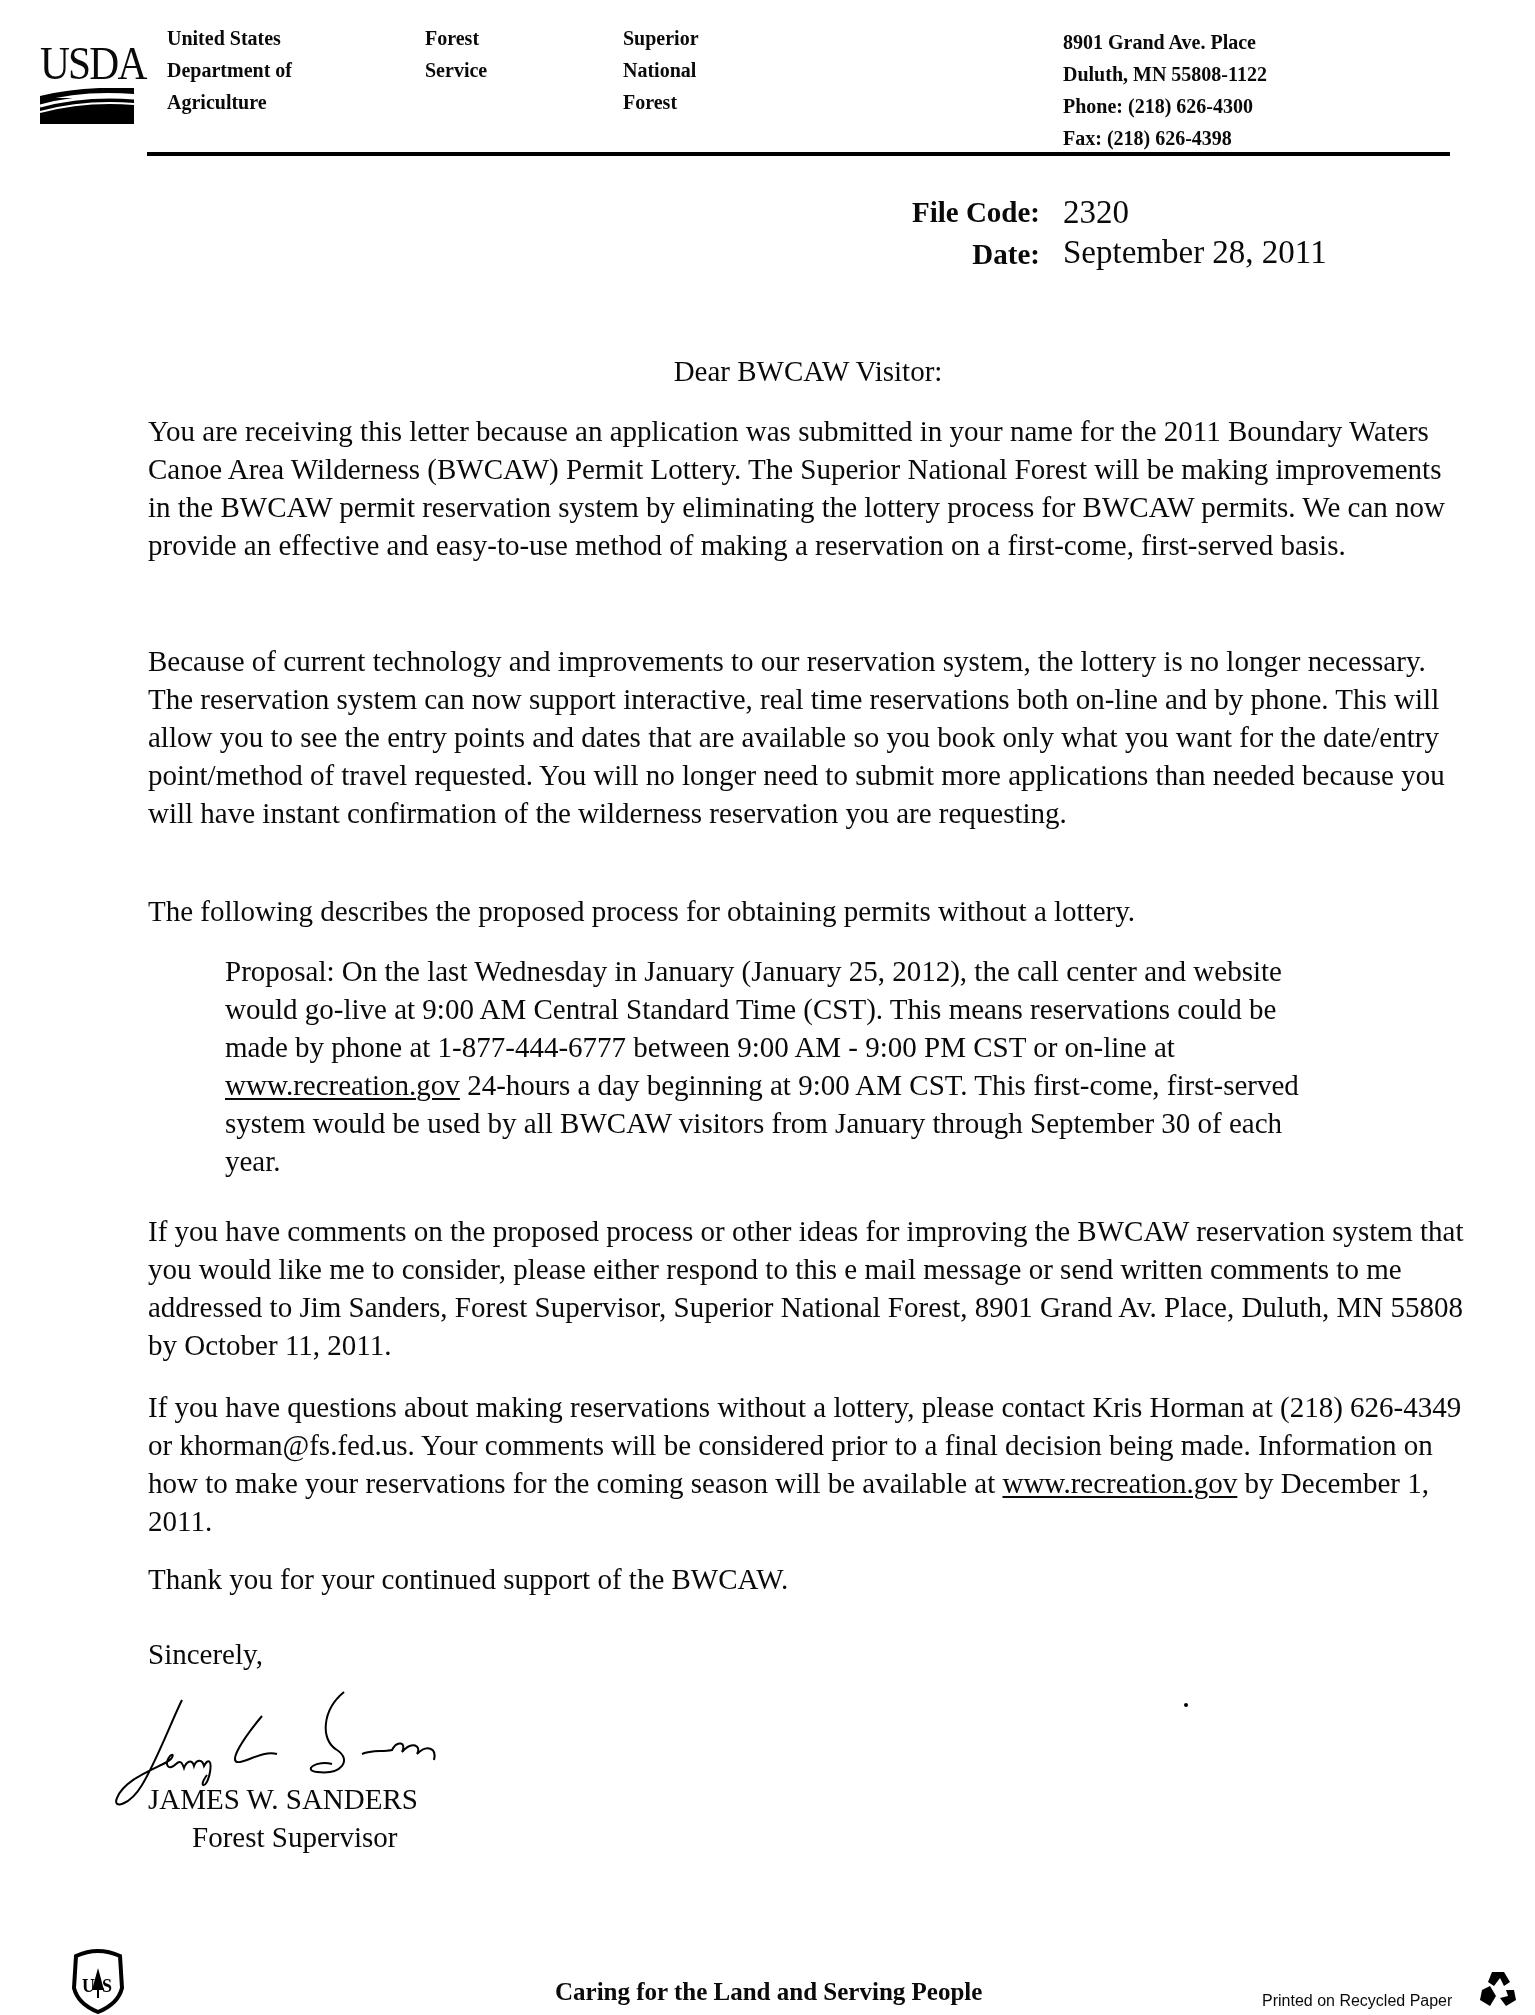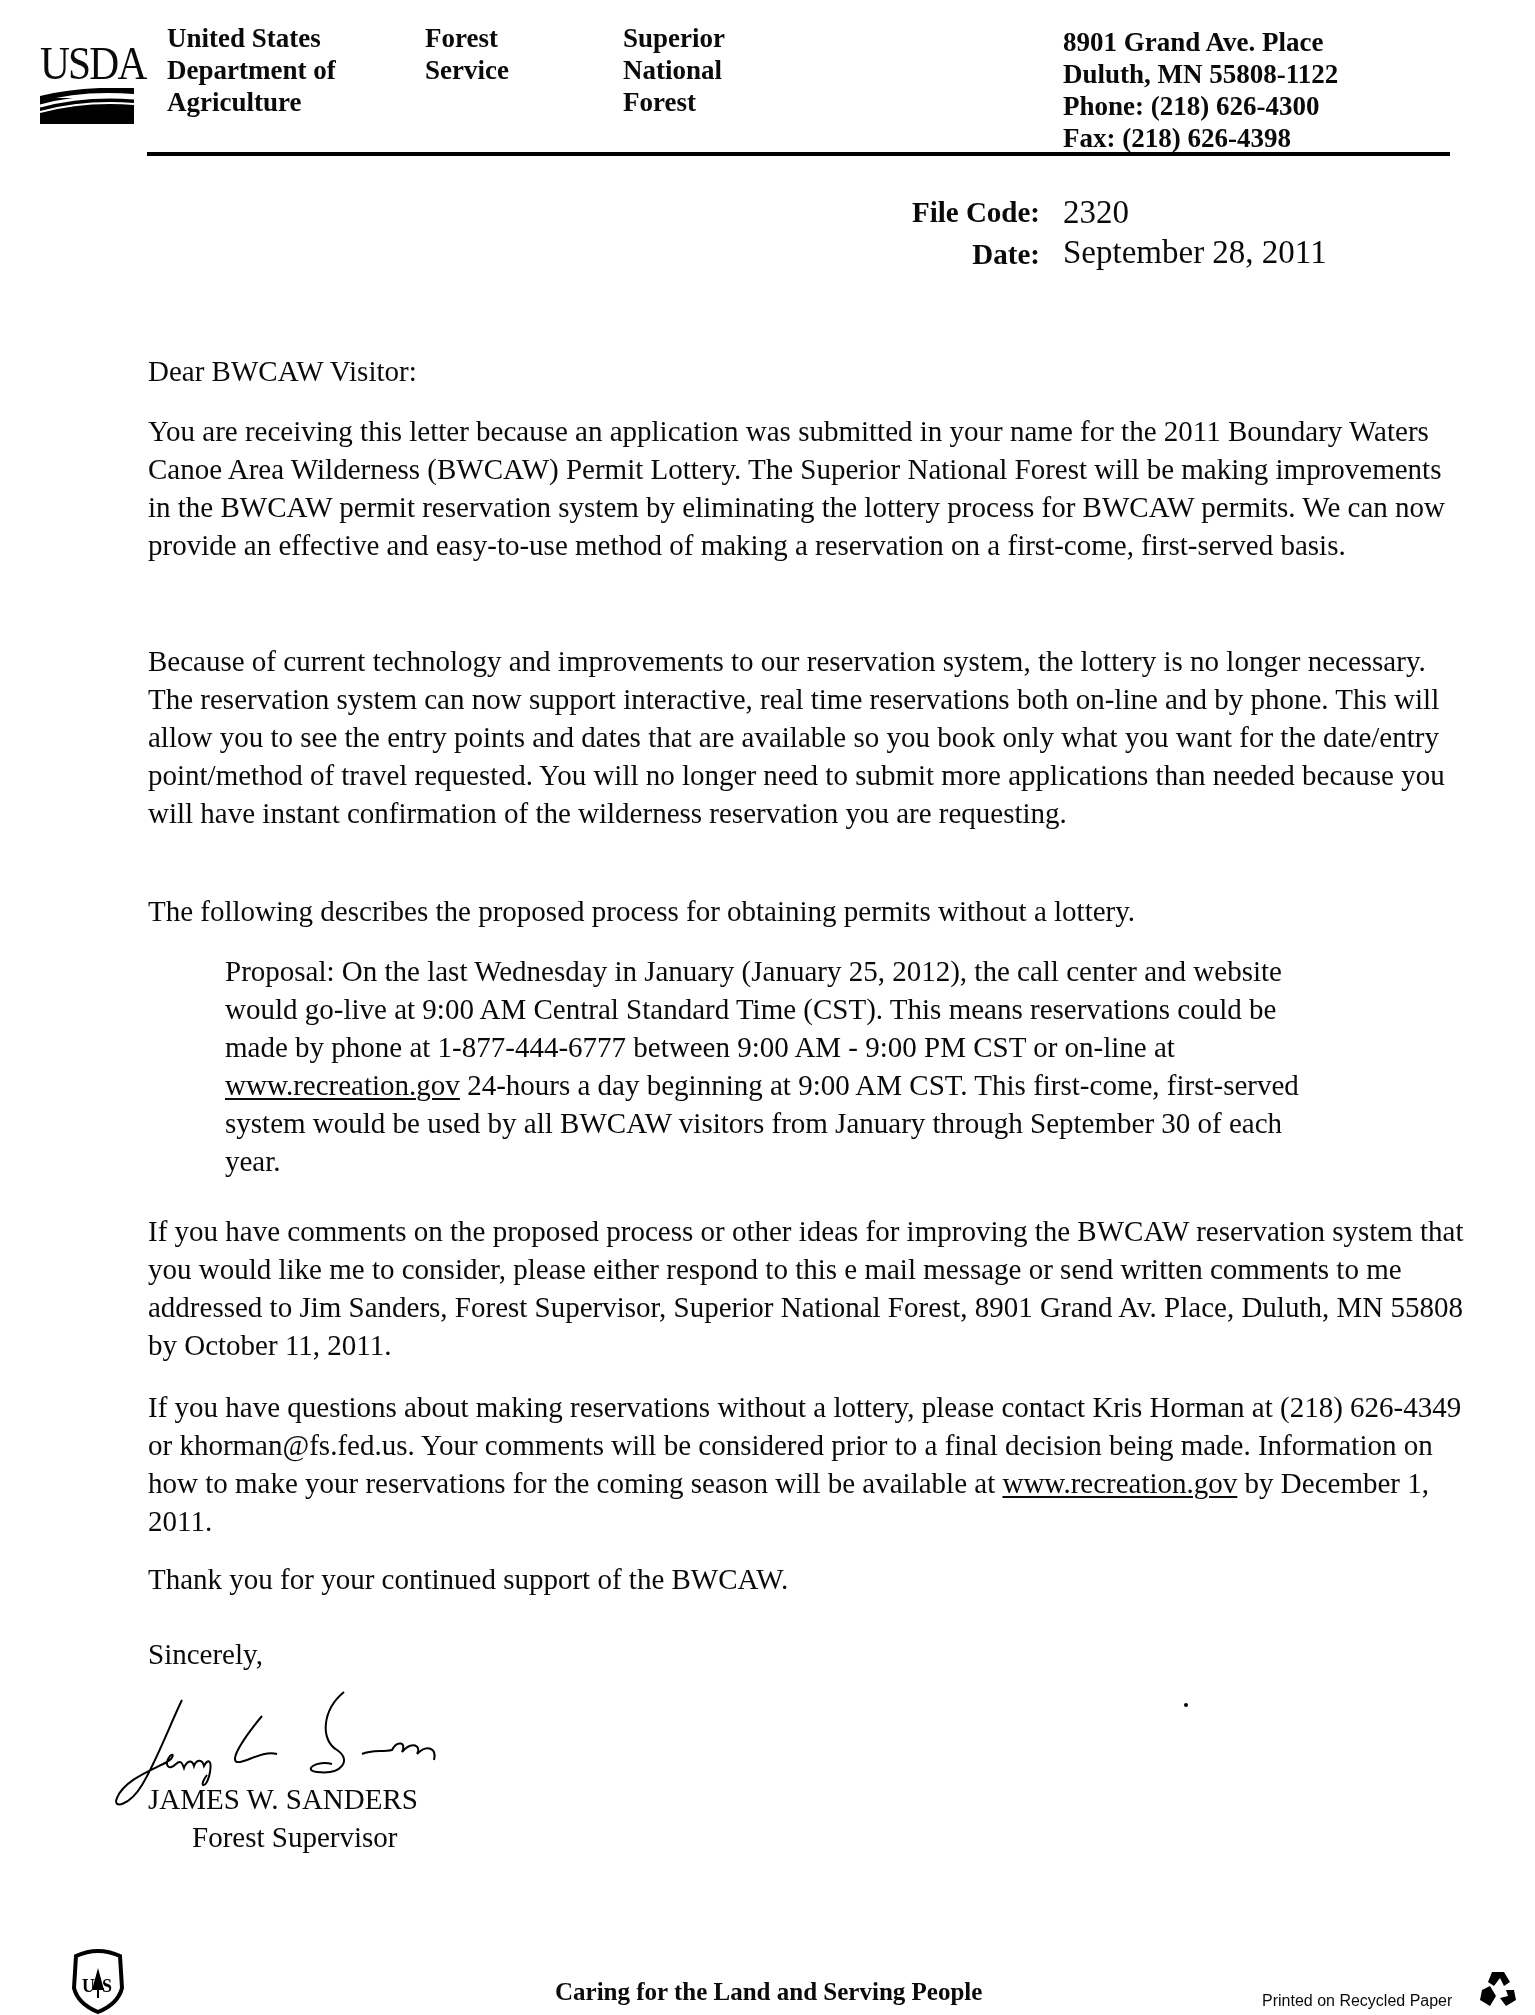--- a/index.html
+++ b/index.html
@@ -2,21 +2,21 @@
 <html><head>
   <meta charset="utf-8">
   <style>
     html, body { margin: 0; padding: 0; background: #ffffff; }
     body {
       width: 1535px; height: 2015px; position: relative; overflow: hidden;
       color: #0a0a0a;
       font-family: "Liberation Serif", "DejaVu Serif", serif;
     }
     .abs { position: absolute; }
-    .hdr { font-weight: bold; font-size: 27px; line-height: 32px; letter-spacing: 0px; }
+    .hdr { font-weight: bold; font-size: 20px; line-height: 32px; letter-spacing: 0px; }
     .usda-logo { left: 40px; top: 42px; width: 100px; height: 82px; }
     .usda-text { font-size: 46px; line-height: 44px; font-weight: normal; letter-spacing: -2px; transform: scaleX(0.9); transform-origin: left top; position: absolute; left: 0; top: 0; }
     .rule { left: 147px; top: 152px; width: 1303px; height: 4px; background: #000; }
     .meta-label { font-weight: bold; font-size: 29px; text-align: right; width: 200px; }
     .meta-value { font-size: 33px; }
     .body-text { font-size: 29px; line-height: 38px; }
     .para { left: 148px; width: 1320px; }
     .indent { left: 225px; width: 1100px; }
     u, .link { text-decoration: underline; text-decoration-thickness: 2px; text-underline-offset: 3px; }
     .footer-motto { font-weight: bold; font-size: 25px; }
@@ -55,21 +55,21 @@
   <div>Phone: (218) 626-4300</div>
   <div>Fax: (218) 626-4398</div>
 </div>
 <div class="abs rule"></div>
 
 <div class="abs meta-label" style="left:840px;top:196px;">File Code:</div>
 <div class="abs meta-value" style="left:1063px;top:194px;">2320</div>
 <div class="abs meta-label" style="left:840px;top:238px;text-align:right;">Date:</div>
 <div class="abs meta-value" style="left:1063px;top:234px;">September 28, 2011</div>
 
-<div class="abs body-text para" style="top:352px;">Dear BWCAW Visitor:</div>
+<div class="abs body-text para" style="top:352px;text-align:center;">Dear BWCAW Visitor:</div>
 
 <div class="abs body-text para" style="top:412px;">You are receiving this letter because an application was submitted in your name for the 2011 Boundary Waters Canoe Area Wilderness (BWCAW) Permit Lottery.  The Superior National Forest will be making improvements in the BWCAW permit reservation system by eliminating the lottery process for BWCAW permits.  We can now provide an effective and easy-to-use method of making a reservation on a first-come, first-served basis.</div>
 
 <div class="abs body-text para" style="top:642px;">Because of current technology and improvements to our reservation system, the lottery is no longer necessary. The reservation system can now support interactive, real time reservations both on-line and by phone.  This will allow you to see the entry points and dates that are available so you book only what you want for the date/entry point/method of travel requested.  You will no longer need to submit more applications than needed because you will have instant confirmation of the wilderness reservation you are requesting.</div>
 
 <div class="abs body-text para" style="top:892px;">The following describes the proposed process for obtaining permits without a lottery.</div>
 
 <div class="abs body-text indent" style="top:952px;">
   <span>Proposal:  On the last Wednesday in January (January 25, 2012), the call center and website would go-live at 9:00 AM Central Standard Time (CST).  This means reservations could be made by phone at 1-877-444-6777 between 9:00 AM - 9:00 PM CST or on-line at </span><span class="link">www.recreation.gov</span><span> 24-hours a day beginning at 9:00 AM CST.  This first-come, first-served system would be used by all BWCAW visitors from January through September 30 of each year.</span>
 </div>

